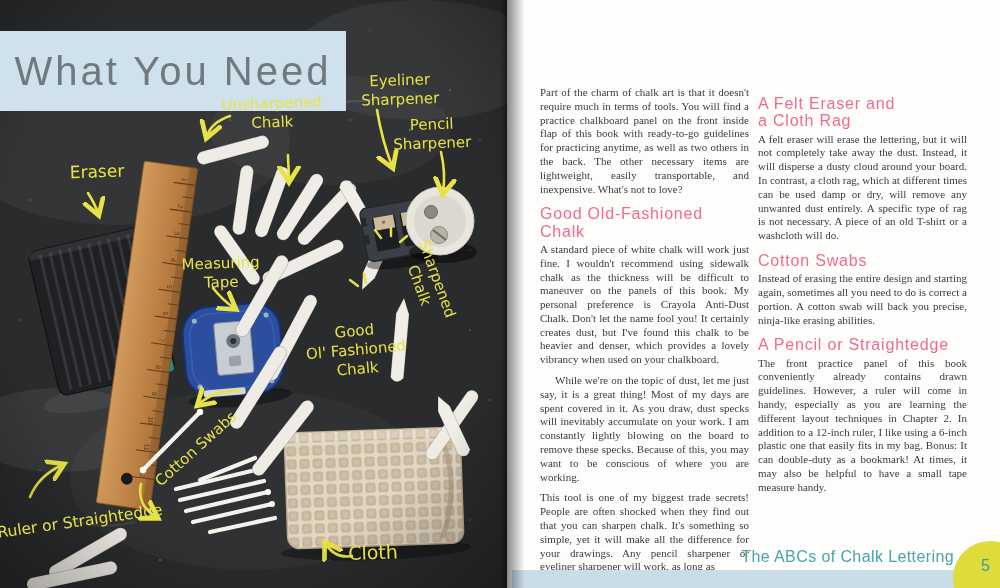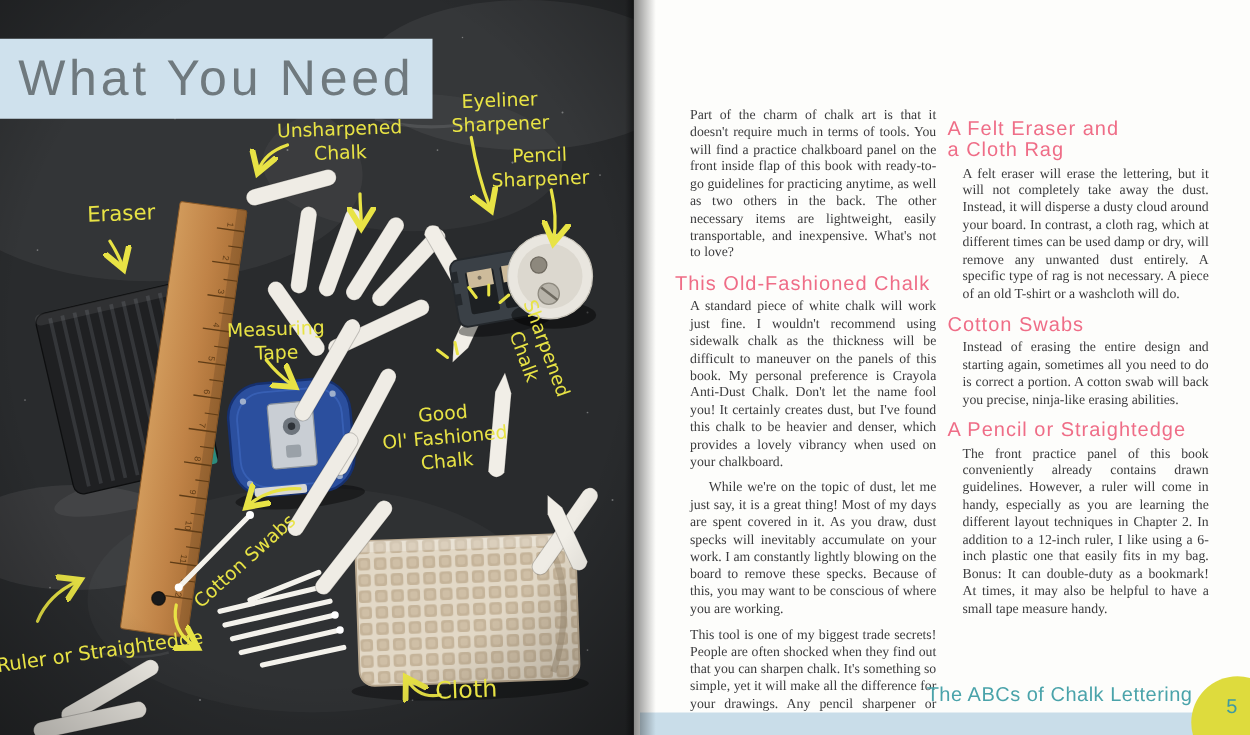--- a/index.html
+++ b/index.html
@@ -1,34 +1,34 @@
 <!DOCTYPE html>
 <html><head>
 <meta charset="utf-8">
 <style>
   html,body{margin:0;padding:0;background:#ffffff;}
   .spread{position:relative;width:1000px;height:588px;overflow:hidden;background:#fdfdfb;font-family:"Liberation Sans",sans-serif;}
 
   
   .left-page{position:absolute;left:0;top:0;width:507px;height:588px;background:#26282a;overflow:hidden;}
   .photo-svg{position:absolute;left:0;top:0;}
-  .banner{position:absolute;left:0;top:31px;width:346px;height:64px;background:#cfe1ed;display:flex;align-items:center;justify-content:center;}
+  .banner{position:absolute;left:0;top:31px;width:346px;height:80px;background:#cfe1ed;display:flex;align-items:center;justify-content:center;}
   .banner h1{margin:0;font-size:40px;font-weight:300;letter-spacing:3px;color:#6f797e;font-family:"Liberation Sans",sans-serif;}
   .plabel{position:absolute;color:#e8e345;font-family:"DejaVu Sans",sans-serif;font-weight:500;font-size:15px;line-height:1.25;text-align:center;white-space:pre-line;transform-origin:center;}
 
   
   .spine{position:absolute;left:500px;top:0;width:26px;height:588px;
     background:linear-gradient(to right, rgba(0,0,0,0) 0%, rgba(0,0,0,0.45) 28%, rgba(0,0,0,0.30) 50%, rgba(0,0,0,0) 95%);pointer-events:none;z-index:5;}
 
   
   .right-page{position:absolute;left:512px;top:0;width:488px;height:588px;background:#fdfdfb;overflow:hidden;}
   .col{position:absolute;top:86px;width:209px;}
   .col1{left:28px;}
   .col2{left:246px;}
-  .col p{margin:0 0 7px 12px;font-family:"Liberation Serif",serif;font-size:11px;line-height:13.8px;text-align:justify;color:#3b3b3d;}
+  .col p{margin:0 0 7px 0;font-family:"Liberation Serif",serif;font-size:11px;line-height:13.8px;text-align:justify;color:#3b3b3d;}
   .col p.indent{text-indent:15px;}
   .col h2{margin:9px 0 3px 0;font-family:"Liberation Sans",sans-serif;font-weight:400;font-size:16px;line-height:1.08;letter-spacing:0.8px;color:#ef6d87;white-space:pre-line;}
   .footer-bar{position:absolute;left:0;bottom:0;width:100%;height:18px;background:#c9dde9;}
   .footer-text{position:absolute;right:46px;bottom:22px;font-size:16px;letter-spacing:0.4px;color:#4aa3aa;font-family:"Liberation Sans",sans-serif;text-align:center;}
   .page-circle{position:absolute;left:441px;top:541px;width:74px;height:74px;border-radius:50%;background:#dedb3d;}
   .page-circle span{position:absolute;left:28px;top:16px;font-size:16px;color:#3f9aa0;font-family:"Liberation Sans",sans-serif;}
 </style>
 </head>
 <body>
 
@@ -252,21 +252,21 @@
     <div class="plabel" style="left:196px;top:449px;white-space:nowrap;transform:translate(-50%,-50%) rotate(-42deg);">Cotton Swabs</div>
     <div class="plabel" style="left:80px;top:522px;font-size:15.5px;white-space:nowrap;transform:translate(-50%,-50%) rotate(-8deg);">Ruler or Straightedge</div>
     <div class="plabel" style="left:373px;top:553px;font-size:19px;transform:translate(-50%,-50%) rotate(-2deg);">Cloth</div>
   </div>
 
   <div class="spine"></div>
 
   <div class="right-page">
     <div class="col col1">
       <p>Part of the charm of chalk art is that it doesn't require much in terms of tools. You will find a practice chalkboard panel on the front inside flap of this book with ready-to-go guidelines for practicing anytime, as well as two others in the back. The other necessary items are lightweight, easily transportable, and inexpensive. What's not to love?</p>
-      <h2>This Old-Fashioned Chalk</h2>
+      <h2>Good Old-Fashioned Chalk</h2>
       <p>A standard piece of white chalk will work just fine. I wouldn't recommend using sidewalk chalk as the thickness will be difficult to maneuver on the panels of this book. My personal preference is Crayola Anti-Dust Chalk. Don't let the name fool you! It certainly creates dust, but I've found this chalk to be heavier and denser, which provides a lovely vibrancy when used on your chalkboard.</p>
       <p class="indent">While we're on the topic of dust, let me just say, it is a great thing! Most of my days are spent covered in it. As you draw, dust specks will inevitably accumulate on your work. I am constantly lightly blowing on the board to remove these specks. Because of this, you may want to be conscious of where you are working.</p>
       <p>This tool is one of my biggest trade secrets! People are often shocked when they find out that you can sharpen chalk. It's something so simple, yet it will make all the difference for your drawings. Any pencil sharpener or eyeliner sharpener will work, as long as</p>
     </div>
     <div class="col col2">
       <h2>A Felt Eraser and
 a Cloth Rag</h2>
       <p>A felt eraser will erase the lettering, but it will not completely take away the dust. Instead, it will disperse a dusty cloud around your board. In contrast, a cloth rag, which at different times can be used damp or dry, will remove any unwanted dust entirely. A specific type of rag is not necessary. A piece of an old T-shirt or a washcloth will do.</p>
       <h2>Cotton Swabs</h2>
       <p>Instead of erasing the entire design and starting again, sometimes all you need to do is correct a portion. A cotton swab will back you precise, ninja-like erasing abilities.</p>

